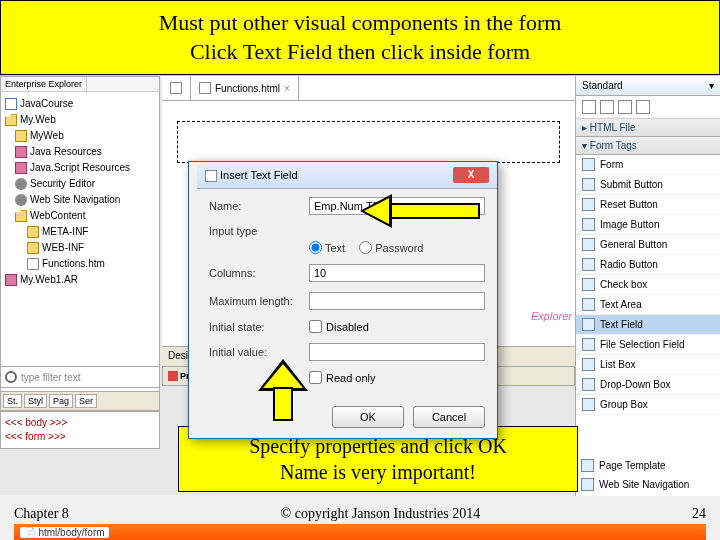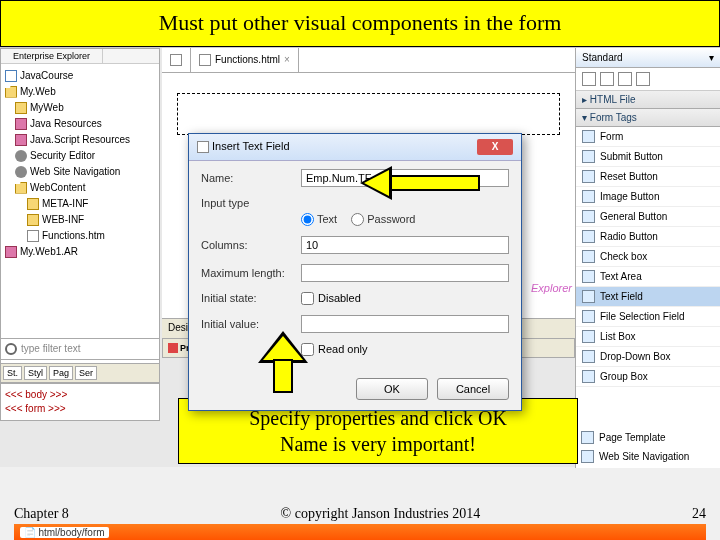--- a/index.html
+++ b/index.html
@@ -5,21 +5,21 @@
   * { box-sizing: border-box; margin: 0; padding: 0; }
   body { width: 720px; height: 540px; font-family: Arial, sans-serif; font-size: 11px; overflow: hidden; position: relative; background: #f0f0f0; }
 
   .top-banner { background:#ffff00; border:1px solid #000; padding:8px 12px; text-align:center; font-size:22px; font-family:"Times New Roman",serif; }
   .top-banner div { line-height:1.3; }
 
   .ide-area { position:relative; height:420px; background:#e8e8e8; border-top:1px solid #ccc; }
 
   .left-panel { position:absolute; left:0; top:0; width:160px; height:340px; background:#fff; border:1px solid #aaa; overflow:hidden; }
   .panel-tabs { display:flex; border-bottom:1px solid #ccc; background:#f5f5f5; font-size:9px; }
-  .panel-tabs span { padding:2px 12px; border-right:1px solid #ccc; }
+  .panel-tabs span { padding:2px 4px; border-right:1px solid #ccc; }
   .tree { padding:4px 2px; font-size:10px; line-height:16px; }
   .tree-item { display:flex; align-items:center; gap:3px; padding:0 2px; }
   .tree-item.l1 { padding-left:12px; }
   .tree-item.l2 { padding-left:24px; }
   .ticon { width:12px; height:12px; display:inline-block; }
   .ic-folder { background:#f7d774; border:1px solid #b58a0a; }
   .ic-folder-open { background:#f7d774; border:1px solid #b58a0a; clip-path:polygon(0 20%,40% 20%,50% 0,100% 0,100% 100%,0 100%); }
   .ic-file { background:#fff; border:1px solid #888; }
   .ic-java { background:#fff; border:1px solid #4a7ebb; }
   .ic-cog { background:#888; border-radius:50%; }
@@ -54,21 +54,21 @@
 
   .right-panel { position:absolute; right:0; top:0; width:145px; height:420px; background:#fff; border-left:1px solid #aaa; }
   .rp-header { background:linear-gradient(#fff,#dbe8f7); border-bottom:1px solid #aaa; padding:4px 6px; font-size:10px; display:flex; justify-content:space-between; }
   .rp-sub { background:linear-gradient(#f0f0f0,#e0e0e0); border-bottom:1px solid #aaa; padding:3px 6px; font-size:10px; color:#246; }
   .rp-icons { padding:4px 6px; display:flex; gap:4px; border-bottom:1px solid #ccc; }
   .rp-icons span { width:14px;height:14px;border:1px solid #888; }
   .rp-item { padding:3px 6px; font-size:10px; border-bottom:1px solid #eee; display:flex; align-items:center; gap:5px; }
   .rp-item.highlight { background:#bcd5f0; }
   .ri { width:13px; height:13px; display:inline-block; border:1px solid #789; background:#def; }
 
-  .dialog { position:absolute; left:188px; top:85px; width:334px; background:#f1f1f1; border:1px solid #2a5a9e; box-shadow:3px 3px 10px rgba(0,0,0,.4); z-index:50; }
+  .dialog { position:absolute; left:188px; top:85px; width:310px; background:#f1f1f1; border:1px solid #2a5a9e; box-shadow:3px 3px 10px rgba(0,0,0,.4); z-index:50;padding-left:8px; }
   .dlg-title { background:linear-gradient(#e8f0fb,#cfe1f8); padding:5px 8px; display:flex; justify-content:space-between; align-items:center; font-size:11px; border-bottom:1px solid #aac; }
   .dlg-close { background:#d9534f; color:#fff; width:36px; height:16px; border-radius:2px; text-align:center; font-weight:bold; font-size:10px; line-height:16px; }
   .dlg-body { padding:8px 12px 4px; font-size:11px; }
   .dlg-row { display:flex; align-items:center; margin-bottom:10px; }
   .dlg-row label { width:100px; color:#333; }
   .dlg-row input[type=text] { flex:1; border:1px solid #999; padding:2px 4px; font-size:11px; height:18px; }
   .dlg-row.inputtype { padding-left:100px; gap:14px; }
   .dlg-row.inputtype label { width:auto; display:flex; align-items:center; gap:3px; }
   .dlg-row .chk { display:flex; align-items:center; gap:4px; }
   .dlg-buttons { text-align:right; padding:8px 12px 10px; background:#f1f1f1; }
@@ -98,20 +98,21 @@
   .footer .orange { position:absolute; bottom:0; left:14px; right:14px; height:16px; background:linear-gradient(#ff7b1a,#ff5500); display:flex; align-items:center; padding:0 6px; gap:4px; font-size:10px; color:#fff; }
   .footer .orange .box { background:#fff; color:#333; padding:0 4px; border-radius:2px; display:flex; align-items:center; gap:2px; }
 
   .ghost-text { position:absolute; right:148px; top:234px; font-size:11px; color:#d063c4; font-style:italic; z-index:5; }
 </style>
 </head>
 <body>
 
 <div class="top-banner">
   <div>Must put other visual components in the form</div>
+  <div>Click Text Field then click inside form</div>
 </div>
 
 <div class="ide-area">
 
   <div class="left-panel">
     <div class="panel-tabs">
       <span>Enterprise Explorer</span>
     </div>
     <div class="tree">
       <div class="tree-item">

